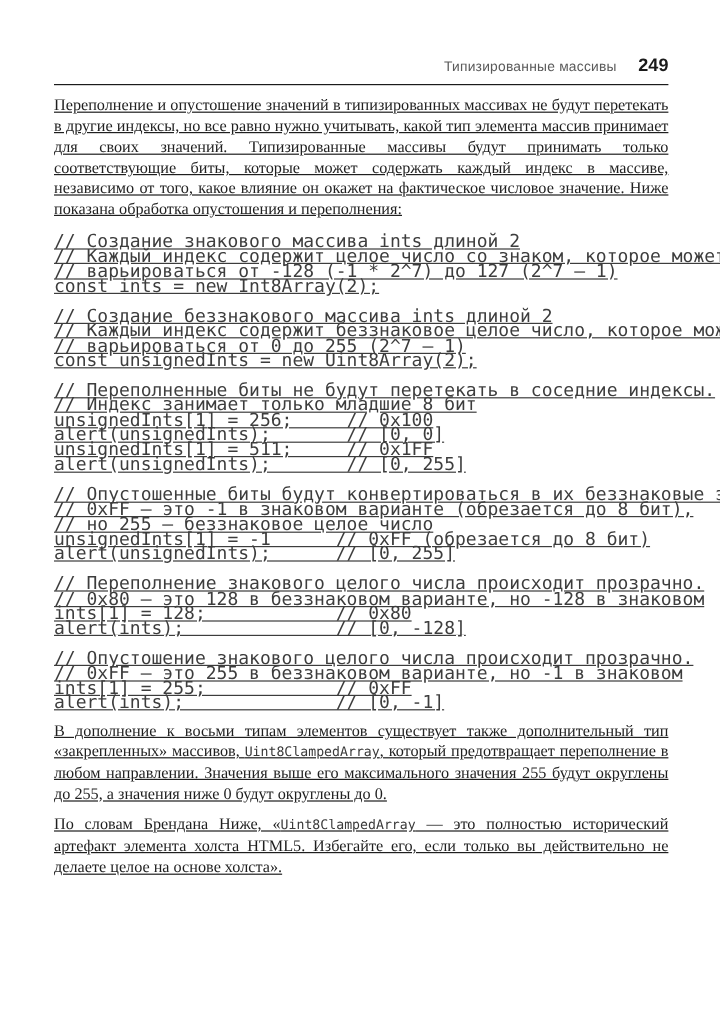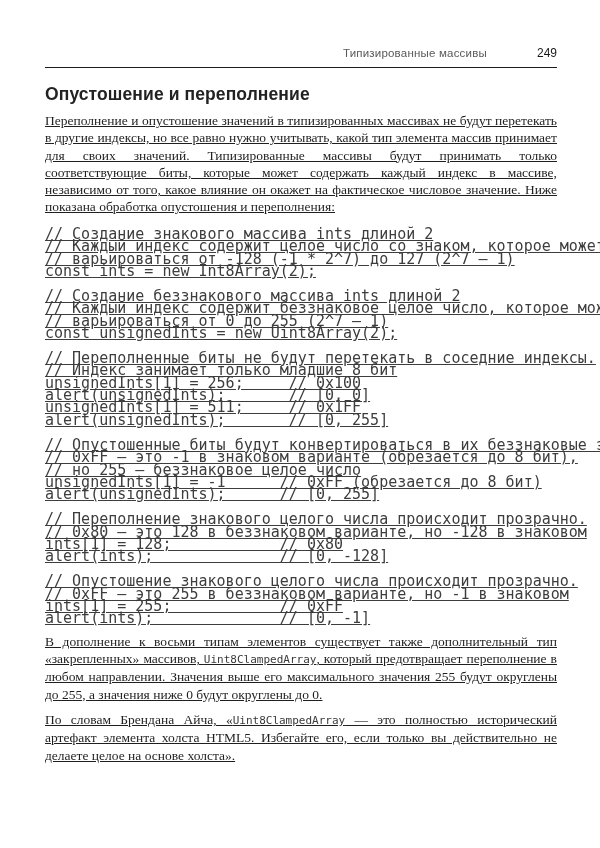--- a/index.html
+++ b/index.html
@@ -28,24 +28,23 @@
     align-items: baseline;
     gap: 18px;
     font-family: "Liberation Sans", sans-serif;
   }
   .runhead .section-title {
     font-size: 11.5px;
     color: #5a5a5a;
     letter-spacing: 0.2px;
   }
   .runhead .page-number {
-    font-size: 12px;
-    font-weight: 400;
+    font-size: 15px;
+    font-weight: 700;
     color: #1a1a1a;
-    margin-left: 32px;
   }
   .rule {
     margin-top: 7px;
     border: 0;
     border-top: 1.6px solid #1b1b1b;
     height: 0;
   }
   
   h1.section-heading {
     margin: 16px 0 0 0;
@@ -91,21 +90,20 @@
 <body>
 
 <div class="page">
 
   <div class="runhead">
     <span class="section-title">Типизированные массивы</span>
     <span class="page-number">249</span>
   </div>
   <hr class="rule">
 
-  <h1 class="section-heading">Опустошение и переполнение</h1>
 
   <p class="body-para"><span>Переполнение и опустошение значений в типизированных массивах не будут перетекать в другие индексы, но все равно нужно учитывать, какой тип элемента массив принимает для своих значений. Типизированные массивы будут принимать только соответствующие биты, которые может содержать каждый индекс в массиве, независимо от того, какое влияние он окажет на фактическое числовое значение. Ниже показана обработка опустошения и переполнения:</span></p>
 
   <pre class="code-block">// Создание знакового массива ints длиной 2
 // Каждый индекс содержит целое число со знаком, которое может
 // варьироваться от -128 (-1 * 2^7) до 127 (2^7 – 1)
 const ints = new Int8Array(2);
 
 // Создание беззнакового массива ints длиной 2
 // Каждый индекс содержит беззнаковое целое число, которое может
@@ -131,15 +129,15 @@
 alert(ints);              // [0, -128]
 
 // Опустошение знакового целого числа происходит прозрачно.
 // 0xFF – это 255 в беззнаковом варианте, но -1 в знаковом
 ints[1] = 255;            // 0xFF
 alert(ints);              // [0, -1]</pre>
 
   <p class="body-para after-code"><span>В дополнение к восьми типам элементов существует также дополнительный тип «закрепленных» массивов, </span><span class="inline-code">Uint8ClampedArray</span><span>, который предотвращает переполнение в любом направлении. Значения выше его максимального значения 255 будут округлены до 255, а значения ниже 0 будут округлены до 0.</span></p>
 
 
-  <p class="body-para after-code"><span>По словам Брендана Айча, «</span><span class="inline-code">Uint8ClampedArray</span><span> — это полностью исторический артефакт элемента холста HTML5. Избегайте его, если только вы действительно не делаете целое на основе холста».</span></p>
+  <p class="body-para after-code"><span>По словам Брендана Ниже, «</span><span class="inline-code">Uint8ClampedArray</span><span> — это полностью исторический артефакт элемента холста HTML5. Избегайте его, если только вы действительно не делаете целое на основе холста».</span></p>
 
 </div>
 
 </body></html>

